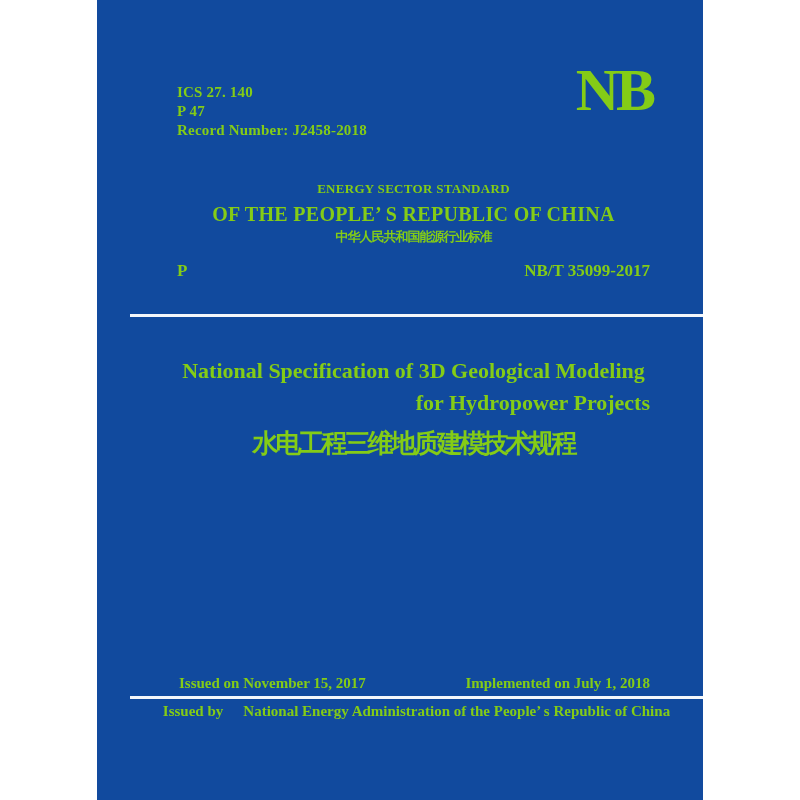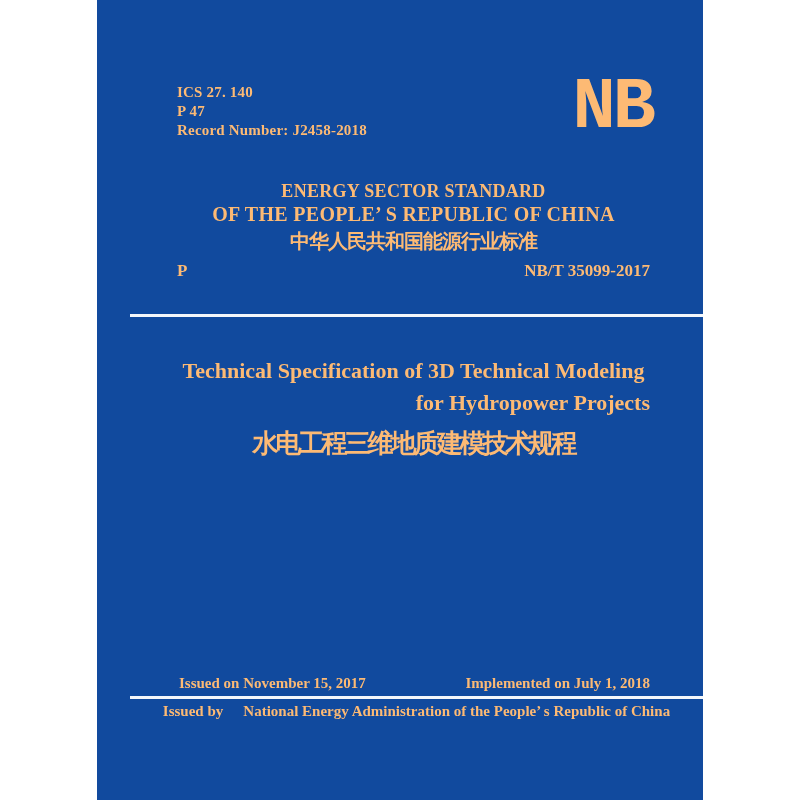--- a/index.html
+++ b/index.html
@@ -14,54 +14,53 @@
     width:800px; height:800px;
     background:#ffffff;
   }
   .cover {
     position:absolute;
     left:97px; top:0;
     width:606px; height:800px;
     background:#114a9e;
     color:#ffffff;
   }
-  .cover div { color:#fdba74; }
+  .cover div { color:#84cc16; }
 
   
   .meta {
     position:absolute;
     left:80px; top:83px;
     font-size:15px; font-weight:bold;
     line-height:19px;
     letter-spacing:0.2px;
     white-space:nowrap;
   }
 
   
   .nb-logo {
     position:absolute;
     top:60px; right:50px;
-    font-family:Liberation Mono, monospace;
+    font-family:Liberation Serif, serif;
     font-weight:bold;
-    font-size:72px; line-height:1;
+    font-size:60px; line-height:1;
     letter-spacing:-3px;
-    margin-top:12px;
   }
 
   
   .center-line {
     position:absolute;
     left:80px; right:53px;
     text-align:center;
     white-space:nowrap;
     font-weight:bold;
   }
-  .h-en1 { top:181px; font-size:18px; letter-spacing:0.3px; }
+  .h-en1 { top:181px; font-size:13px; letter-spacing:0.3px; }
   .h-en2 { top:203px; font-size:20px; letter-spacing:0.3px; }
-  .h-cn  { top:228px; font-size:20px; letter-spacing:-1px;
+  .h-cn  { top:228px; font-size:13px; letter-spacing:-1px;
            font-family:"Liberation Sans", sans-serif; }
 
   
   .code-row {
     position:absolute;
     left:80px; right:53px; top:262px;
     display:flex; justify-content:space-between;
     font-size:17px; font-weight:bold;
     line-height:1.1;
   }
@@ -121,21 +120,21 @@
     <div class="center-line h-en2">OF THE PEOPLE’ S REPUBLIC OF CHINA</div>
     <div class="center-line h-cn">中华人民共和国能源行业标准</div>
 
     <div class="code-row">
       <span>P</span>
       <span>NB/T 35099-2017</span>
     </div>
 
     <div class="rule rule-top"></div>
 
-    <div class="center-line t-en1">Technical Specification of 3D Technical Modeling</div>
+    <div class="center-line t-en1">National Specification of 3D Geological Modeling</div>
     <div class="center-line t-en2">for Hydropower Projects</div>
     <div class="center-line t-cn">水电工程三维地质建模技术规程</div>
 
     <div class="dates-row">
       <span>Issued on November 15, 2017</span>
       <span>Implemented on July 1, 2018</span>
     </div>
 
     <div class="rule rule-bottom"></div>
 

